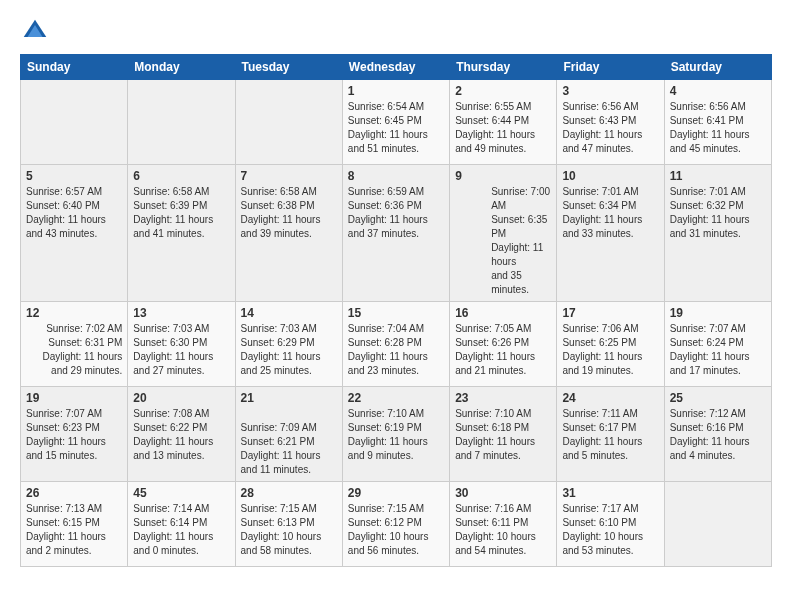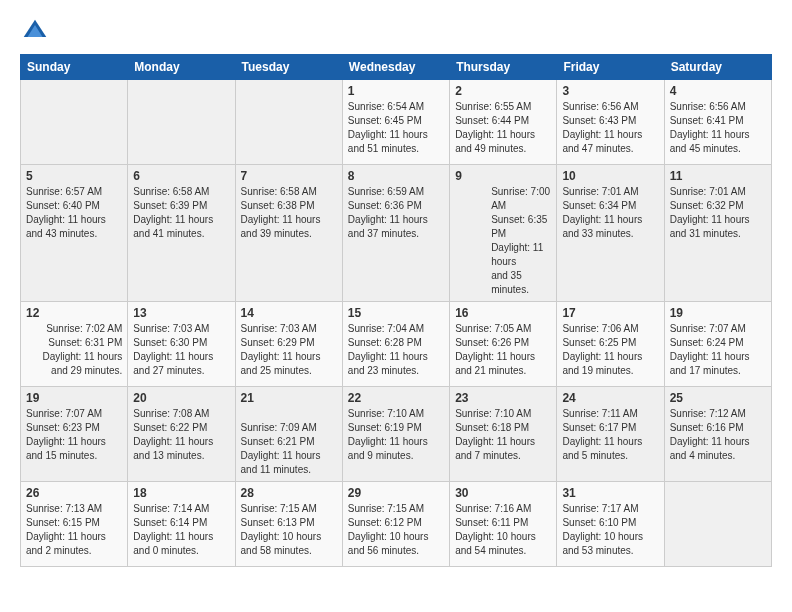--- a/index.html
+++ b/index.html
@@ -329,21 +329,21 @@
         </tr>
         <tr>
           <td>
             <span class="day-num">26</span>
             <div class="day-info" style="white-space: pre-line;">Sunrise: 7:13 AM
 Sunset: 6:15 PM
 Daylight: 11 hours
 and 2 minutes.</div>
           </td>
           <td>
-            <span class="day-num">18</span>
+            <span class="day-num">45</span>
             <div class="day-info" style="white-space: pre-line;">Sunrise: 7:14 AM
 Sunset: 6:14 PM
 Daylight: 11 hours
 and 0 minutes.</div>
           </td>
           <td>
             <span class="day-num">28</span>
             <div class="day-info" style="white-space: pre-line;">Sunrise: 7:15 AM
 Sunset: 6:13 PM
 Daylight: 10 hours

